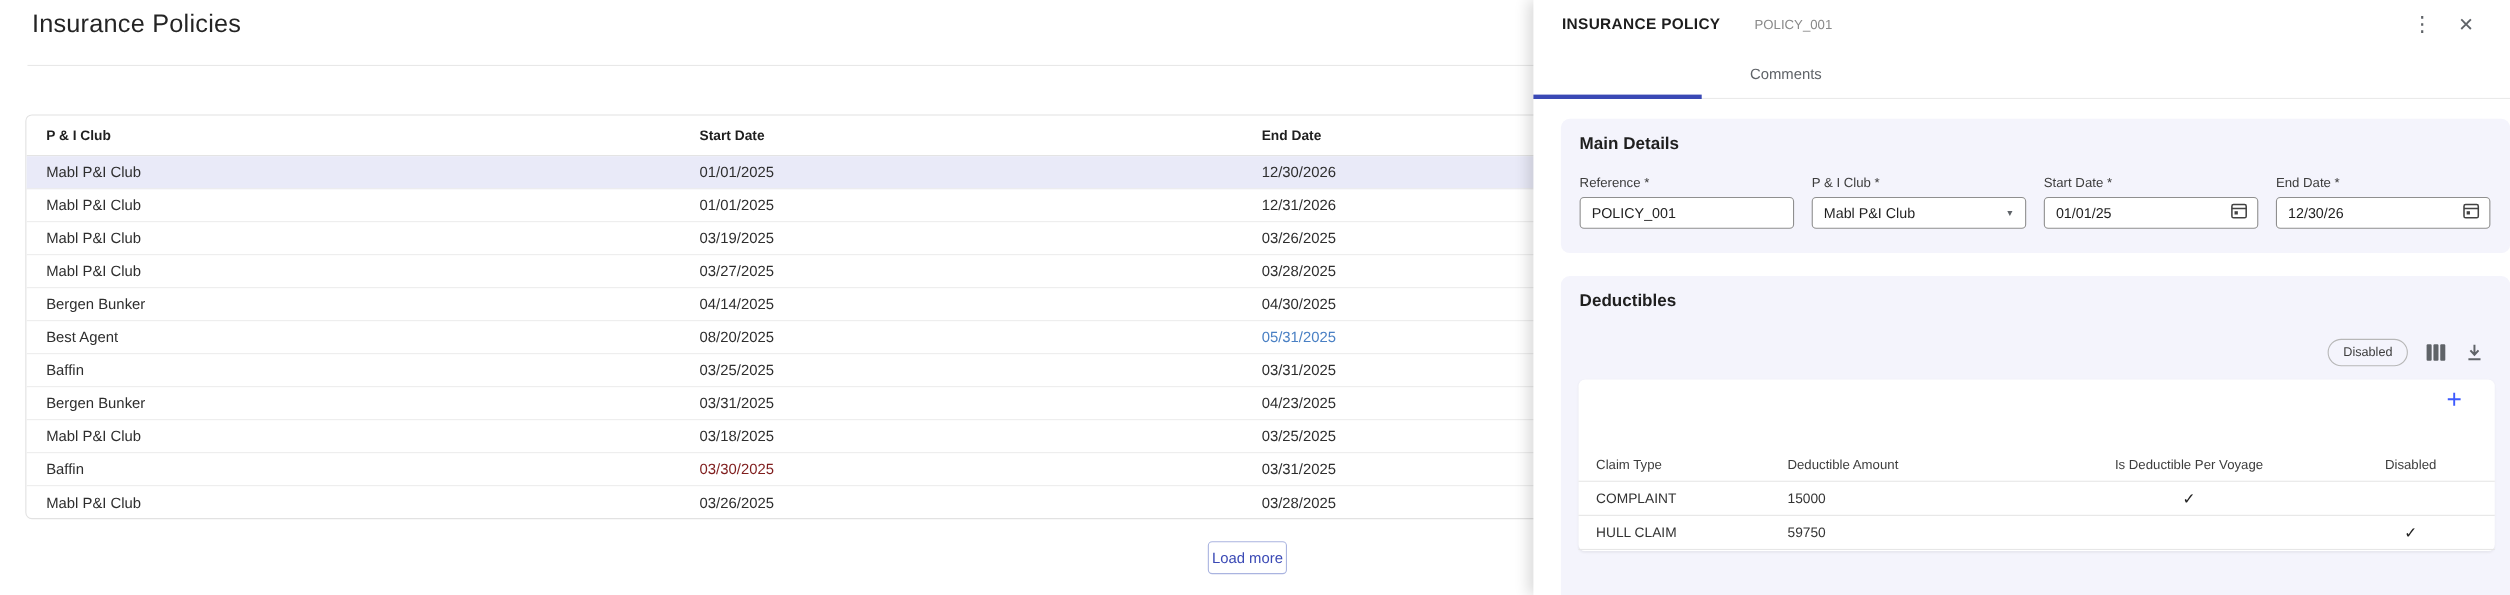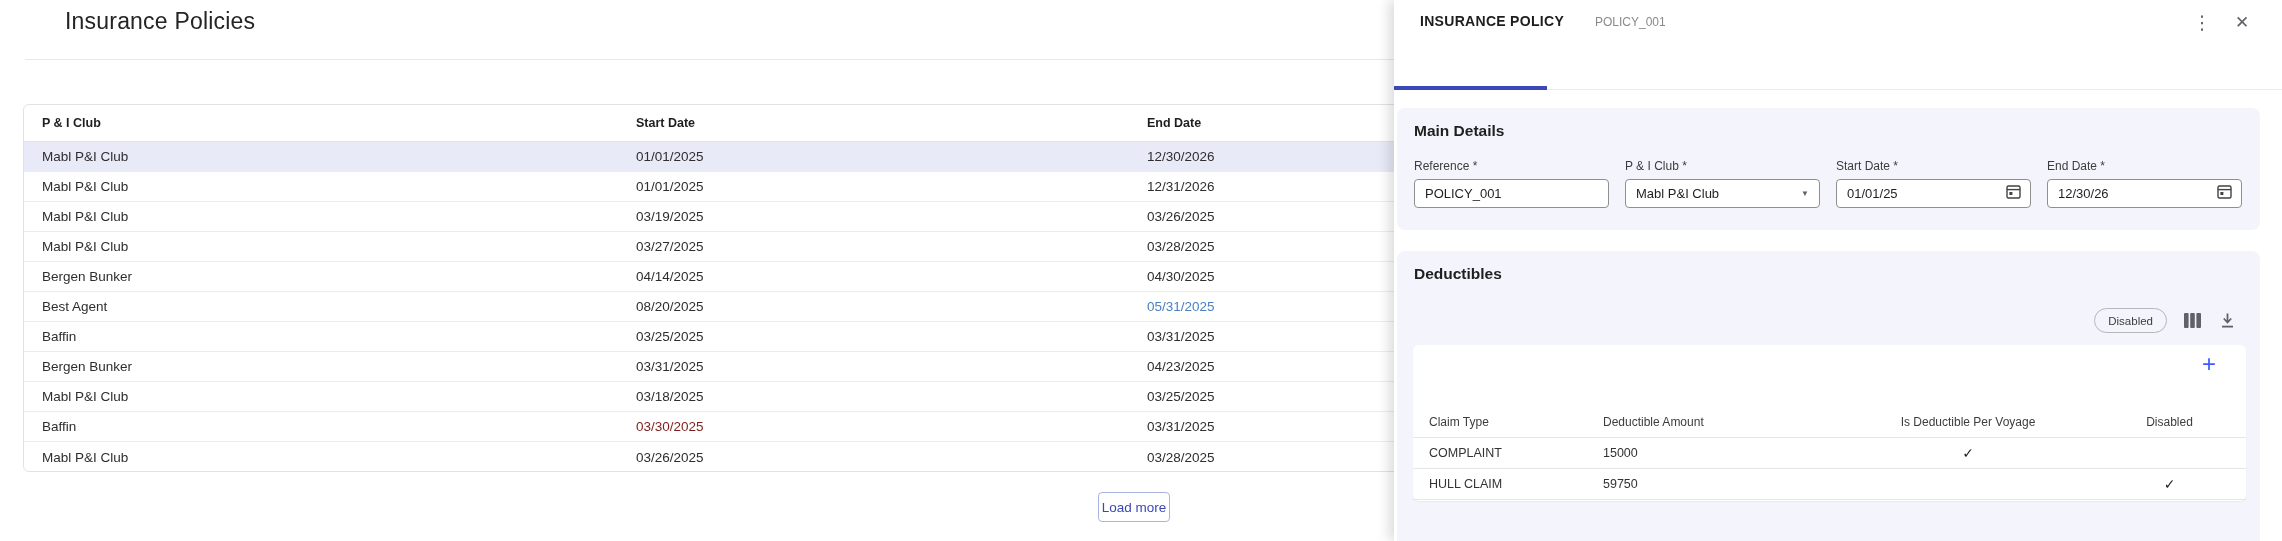--- a/index.html
+++ b/index.html
@@ -1,20 +1,20 @@
 <!DOCTYPE html>
 <html><head>
 <meta charset="utf-8">
 <style>
   * { margin:0; padding:0; box-sizing:border-box; }
   html,body { width:2282px; height:541px; overflow:hidden; background:#fff;
               font-family:"Liberation Sans", sans-serif; color:#212121; }
 
   
-  .page-title { position:absolute; left:29px; top:8px; font-size:23px; font-weight:400; color:#242424; letter-spacing:.2px;margin-left:36px; }
+  .page-title { position:absolute; left:29px; top:8px; font-size:23px; font-weight:400; color:#242424; letter-spacing:.2px; }
   .title-divider { position:absolute; left:25px; top:59px; width:2232px; height:1px; background:#e8e8e8; }
 
   .ptable { position:absolute; left:23px; top:104px; width:2236px; height:368px;
             background:#fff; border:1px solid #e2e2e2; border-radius:6px; overflow:hidden; }
   .prow, .phead { display:grid; grid-template-columns:594px 511px 1fr; align-items:center; }
   .phead { height:37px; border-bottom:1px solid #e2e2e2; }
   .phead > div { padding-left:18px; font-size:12.5px; font-weight:700; color:#1f1f1f; }
   .prow { height:30px; border-bottom:1px solid #ededed; font-size:13.5px; color:#2e2e2e; cursor:pointer; }
   .prow:last-child { border-bottom:none; }
   .prow > span { padding-left:18px; }
@@ -39,21 +39,21 @@
   .close-btn { left:834px; }
 
   .tabs { position:absolute; left:0; top:44px; width:100%; height:46px; border-bottom:1px solid #eaeaea; }
   .tab { position:absolute; top:0; width:153px; height:46px; display:flex; align-items:center; justify-content:center;
          font-size:13.5px; color:#5f6368; cursor:pointer; background:none; border:none; font-family:inherit; }
   .tab.active { color:#3a49b5; }
   .tab-overview { left:0; }
   .tab-comments { left:153px; }
   .tab-indicator { position:absolute; left:0; bottom:-1px; width:153px; height:4px; background:#3a49b5; }
 
-  .card { position:absolute; left:3px; width:863px; background:#f4f4fc; border-radius:8px; }
+  .card { position:absolute; left:25px; width:863px; background:#f4f4fc; border-radius:8px; }
   .card-main { top:108px; height:122px; }
   .card-deduct { top:251px; height:300px; }
   .card-heading { position:absolute; left:17px; top:14px; font-size:15.5px; font-weight:700; color:#1f1f1f; }
 
   .fields { position:absolute; left:17px; top:51px; display:flex; gap:16px; }
   .field { width:195px; }
   .field-label { font-size:12px; color:#3d3d3d; margin-bottom:6px; }
   .field-box { position:relative; height:29px; background:#fff; border:1px solid #8f8f8f; border-radius:4px;
                display:flex; align-items:center; }
   .field-box input { border:none; outline:none; background:transparent; width:100%; height:100%;
@@ -155,20 +155,21 @@
 <div class="panel">
 
   <div class="panel-header">
     <div class="panel-title">INSURANCE POLICY</div>
     <div class="panel-subtitle">POLICY_001</div>
     <button class="icon-btn kebab-btn">⋮</button>
     <button class="icon-btn close-btn">✕</button>
   </div>
 
   <div class="tabs">
+    <button class="tab tab-comments">Comments</button>
     <div class="tab-indicator"></div>
   </div>
 
   <div class="card card-main">
     <div class="card-heading">Main Details</div>
     <div class="fields">
 
       <div class="field">
         <div class="field-label">Reference *</div>
         <div class="field-box">

